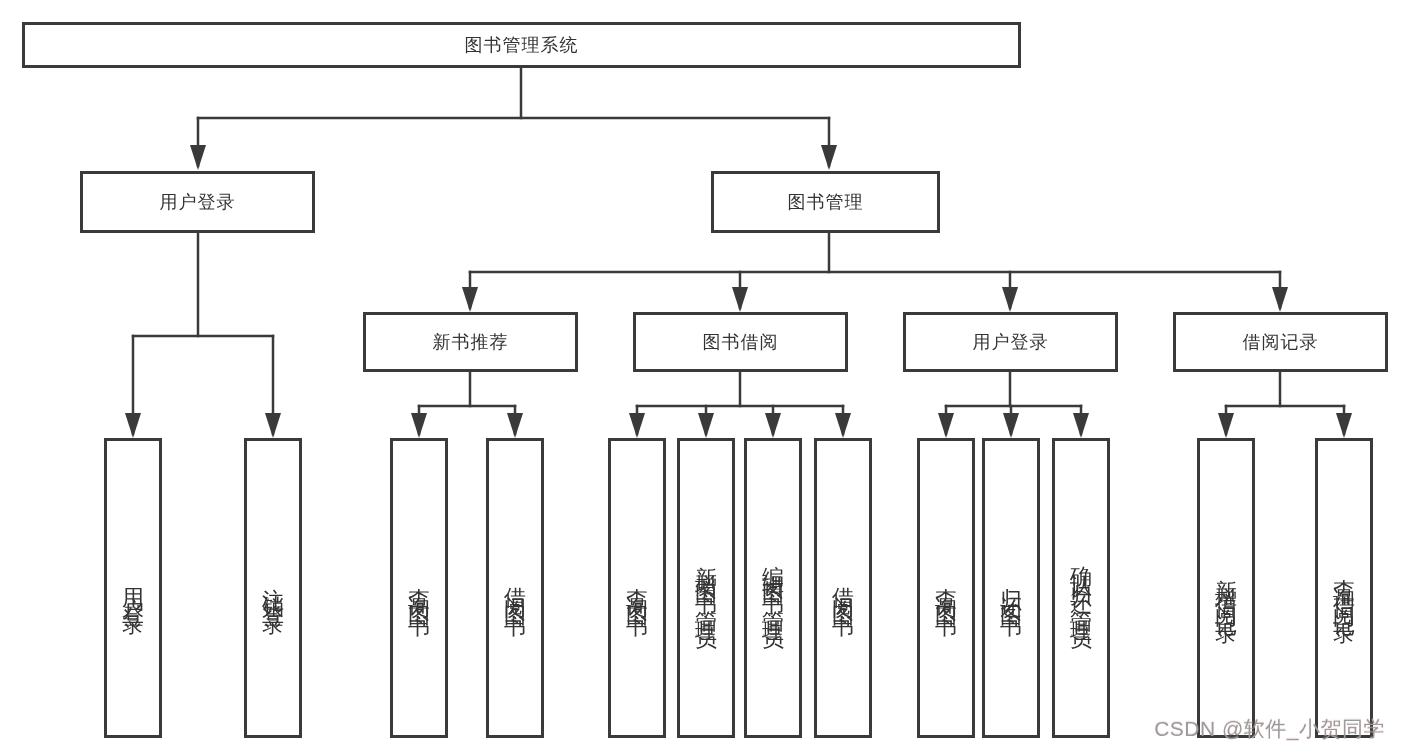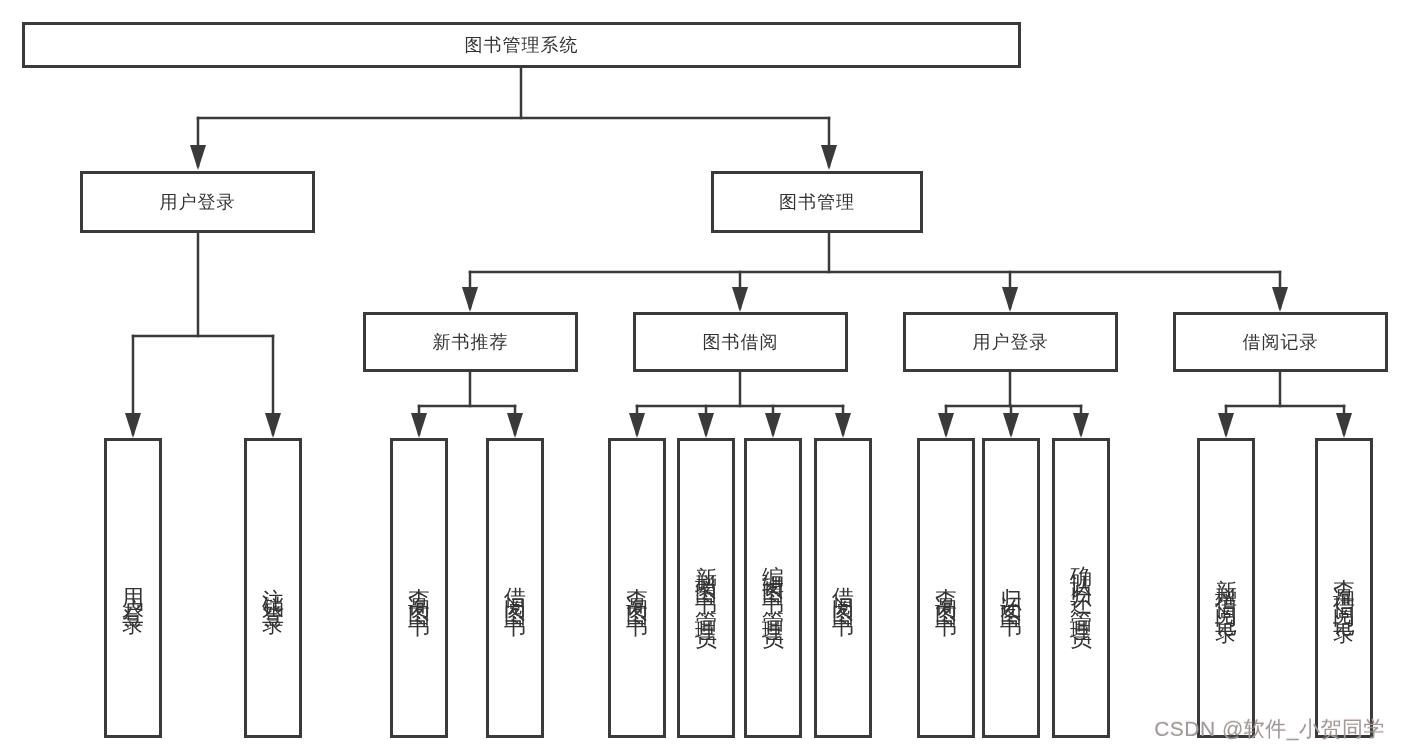--- a/index.html
+++ b/index.html
@@ -125,21 +125,21 @@
     </g>
   </svg>
 
   <div class="box" style="left:22px; top:22px; width:999px; height:46px;">
     <span class="root-label">图书管理系统</span>
   </div>
 
   <div class="box" style="left:80px; top:171px; width:235px; height:62px;">
     <span class="h-label">用户登录</span>
   </div>
-  <div class="box" style="left:711px; top:171px; width:212px; height:62px;">
+  <div class="box" style="left:711px; top:171px; width:229px; height:62px;">
     <span class="h-label">图书管理</span>
   </div>
 
   <div class="box" style="left:363px; top:312px; width:215px; height:60px;">
     <span class="h-label">新书推荐</span>
   </div>
   <div class="box" style="left:633px; top:312px; width:215px; height:60px;">
     <span class="h-label">图书借阅</span>
   </div>
   <div class="box" style="left:903px; top:312px; width:215px; height:60px;">

